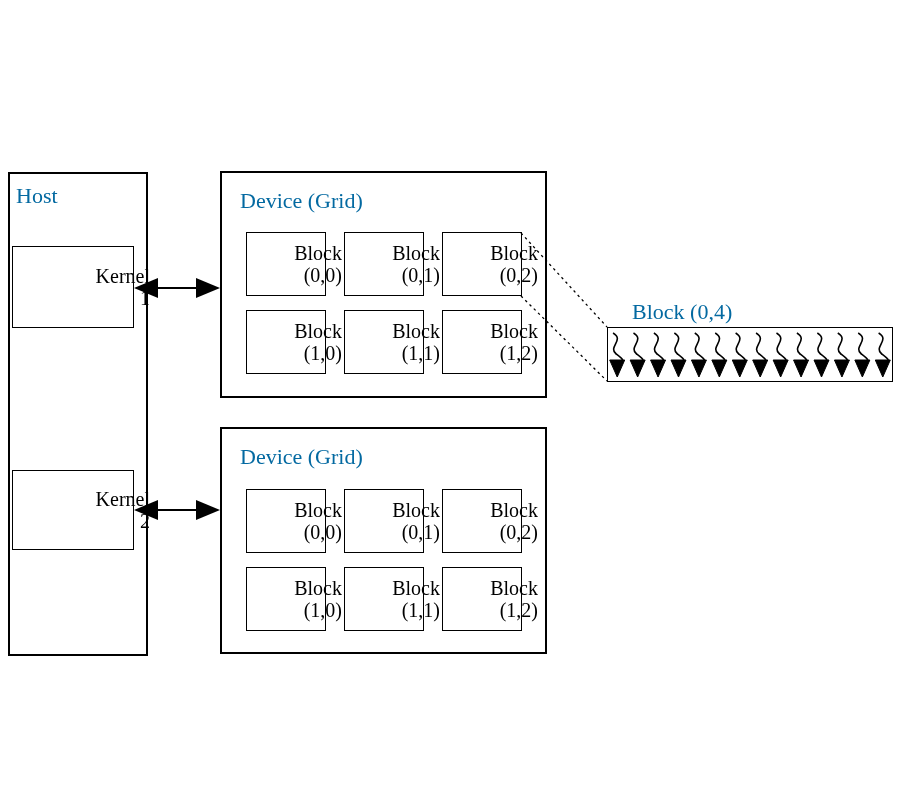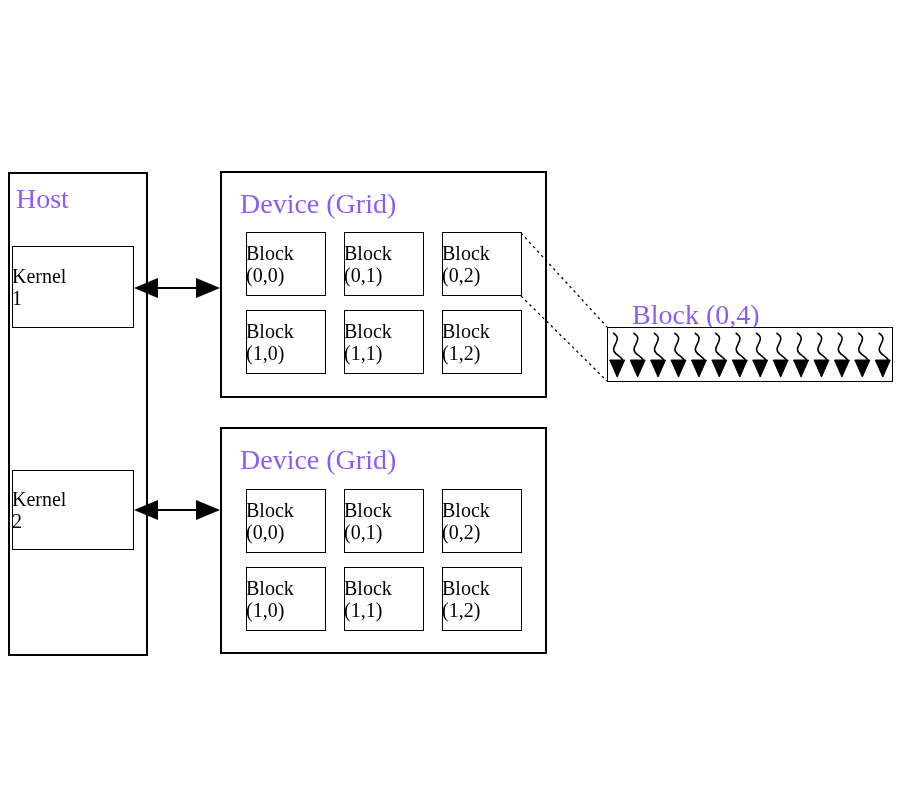--- a/index.html
+++ b/index.html
@@ -21,35 +21,36 @@
     position: absolute;
     box-sizing: border-box;
     border: 2px solid #000000;
     background: #ffffff;
   }
   .thin {
     border-width: 1px;
   }
   .label {
     position: absolute;
-    font-size: 28px;
+    font-size: 22px;
     line-height: 1.05;
-    color: #8b5cf6;
+    color: #0369a1;
     white-space: nowrap;
   }
   .centered-label {
     position: absolute;
     display: flex;
     flex-direction: column;
-    align-items: flex-start;
+    align-items: flex-end;
     justify-content: center;
     font-size: 20px;
     line-height: 1.12;
     text-align: center;
     white-space: nowrap;
+    padding-left: 16px;
   }
   svg.overlay {
     position: absolute;
     left: 0;
     top: 0;
     width: 900px;
     height: 800px;
     pointer-events: none;
   }
 </style>

